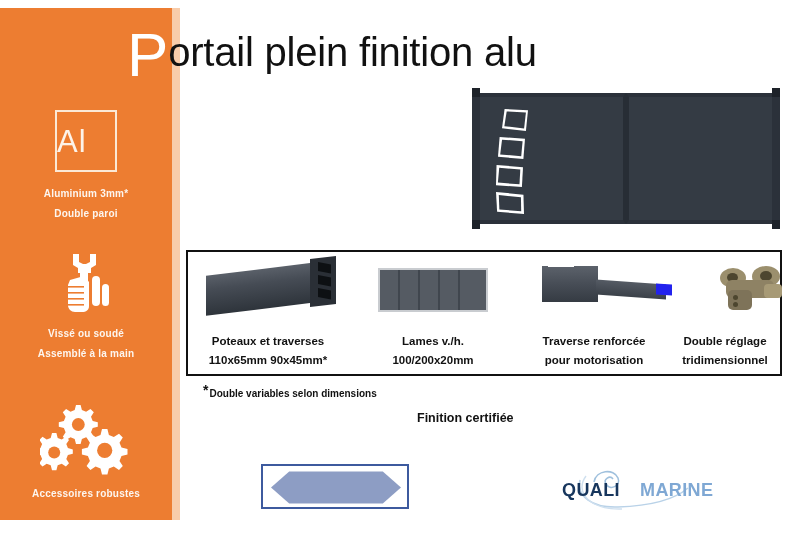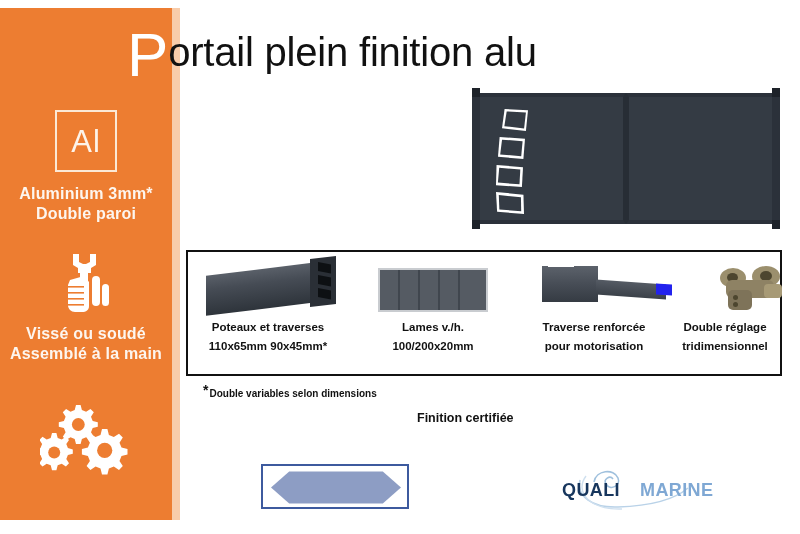--- a/index.html
+++ b/index.html
@@ -15,29 +15,29 @@
     position:absolute;left:0;top:8px;width:172px;height:512px;
     background:#ed7d31;
   }
   .sidebar-edge{
     position:absolute;left:172px;top:8px;width:8px;height:512px;
     background:#f2a365;opacity:.55;
   }
 
   .feature{position:absolute;left:0;width:172px;text-align:center;}
   .feat-label{
-    color:#fdf6ef;font-size:16px;font-weight:700;letter-spacing:.2px;
+    color:#fdf6ef;font-size:10px;font-weight:700;letter-spacing:.2px;
     line-height:20px;white-space:nowrap;
   }
 
   
   .al-box{
     width:62px;height:62px;margin:0 auto 12px auto;
     border:2px solid #fbe9d6;box-sizing:border-box;
-    display:flex;align-items:center;justify-content:center;
+    display:flex;align-items:center;
   }
   .al-text{color:#fdf3e9;font-size:31px;font-weight:300;line-height:1;letter-spacing:1px;}
 
   .icon-wrap{height:66px;display:flex;align-items:center;justify-content:center;margin-bottom:8px;}
 
   
   .title{
     position:absolute;left:127px;top:24px;white-space:nowrap;
     font-size:40px;font-weight:400;color:#111;letter-spacing:-.2px;
     line-height:1;
@@ -64,21 +64,21 @@
   
   .products{
     position:absolute;left:186px;top:250px;width:596px;height:126px;
     border:2px solid #111;background:#ffffff;box-sizing:border-box;
   }
   .prod{
     position:absolute;top:0;height:100%;
     display:flex;flex-direction:column;align-items:center;
   }
   .prod-art{height:58px;width:100%;position:relative;margin-top:8px;}
-  .prod-name{font-size:11.5px;font-weight:700;color:#111;white-space:nowrap;margin-top:3px;}
+  .prod-name{font-size:11.5px;font-weight:700;color:#111;white-space:nowrap;margin-top:17px;}
   .prod-sub{font-size:11.5px;font-weight:700;color:#111;white-space:nowrap;margin-top:7px;}
 
   
   .beam{position:absolute;left:18px;top:8px;width:128px;height:40px;
         transform:skewY(-7deg);}
   .beam-body{position:absolute;left:0;top:0;width:108px;height:40px;
         background:linear-gradient(180deg,#5a6069 0%,#464c55 35%,#2e343b 100%);}
   .beam-end{position:absolute;left:104px;top:-4px;width:26px;height:48px;
         background:#2a2f36;}
   .beam-slot{position:absolute;background:#0d1013;}
@@ -187,20 +187,21 @@
           <circle cx="38.3" cy="21.5" r="6.4" fill="#ed7d31"></circle>
 
           <path d="M62 26 l5.4 0 1.5 6 4.9 2 5.2-3.3 3.8 3.8-3.3 5.2 2 4.9 6 1.5 0 5.4-6 1.5-2 4.9 3.3 5.2-3.8 3.8-5.2-3.3-4.9 2-1.5 6-5.4 0-1.5-6-4.9-2-5.2 3.3-3.8-3.8 3.3-5.2-2-4.9-6-1.5 0-5.4 6-1.5 2-4.9-3.3-5.2 3.8-3.8 5.2 3.3 4.9-2z"></path>
           <circle cx="64.7" cy="47.4" r="7.6" fill="#ed7d31"></circle>
 
           <path d="M12 30 l4.4 0 1.3 4.9 4 1.6 4.2-2.7 3.1 3.1-2.7 4.2 1.6 4 4.9 1.3 0 4.4-4.9 1.3-1.6 4 2.7 4.2-3.1 3.1-4.2-2.7-4 1.6-1.3 4.9-4.4 0-1.3-4.9-4-1.6-4.2 2.7-3.1-3.1 2.7-4.2-1.6-4-4.9-1.3 0-4.4 4.9-1.3 1.6-4-2.7-4.2 3.1-3.1 4.2 2.7 4-1.6z"></path>
           <circle cx="14.2" cy="49.4" r="6" fill="#ed7d31"></circle>
         </g>
       </svg>
     </div>
+    <div class="feat-label">Accessoires robustes</div>
   </div>
 
   <div class="title">
     <span class="drop">P</span><span>ortail plein finition alu</span>
   </div>
 
   <div class="gate">
     <div class="gate-leaf leaf-left">
       <div class="para" style="left:22px;top:12px;width:26px;height:22px;clip-path:polygon(10% 0,100% 6%,92% 100%,0 88%);"></div>
       <div class="para" style="left:22px;top:12px;width:26px;height:22px;background:#343b44;clip-path:polygon(18% 11%,92% 16%,85% 89%,9% 78%);"></div>

